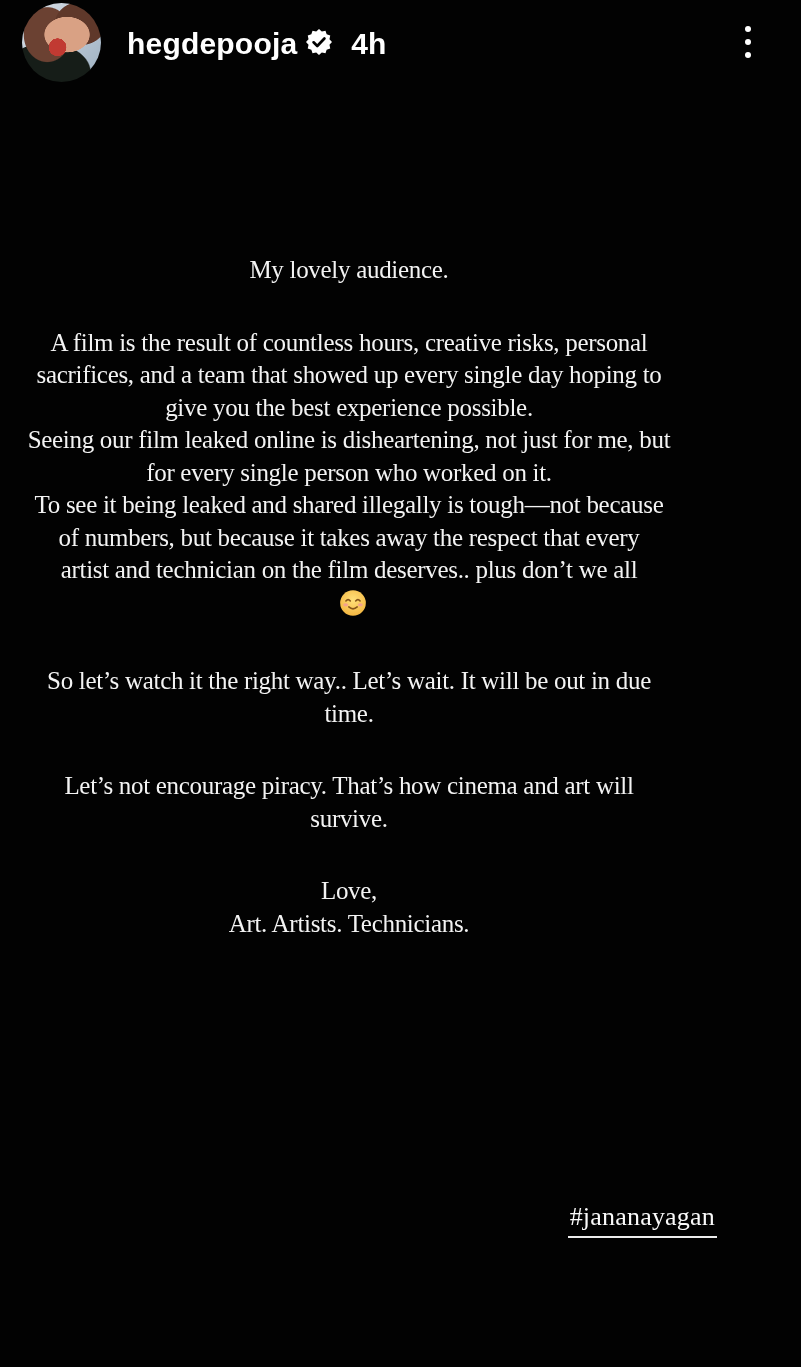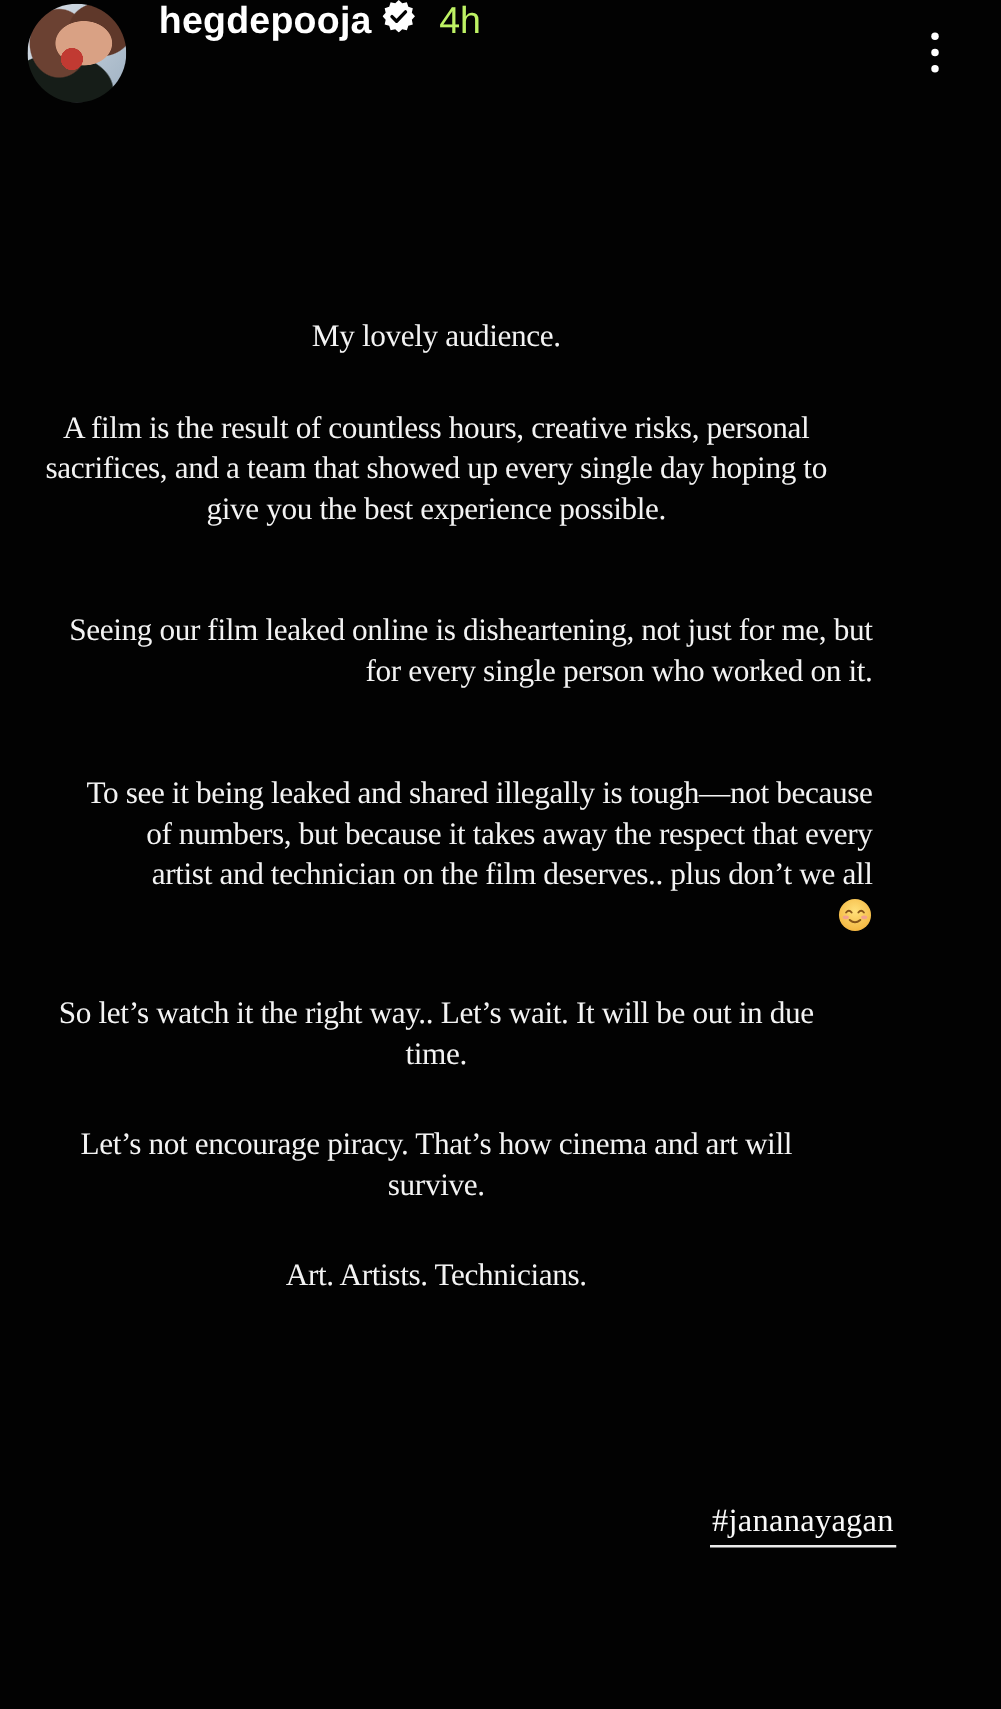--- a/index.html
+++ b/index.html
@@ -14,37 +14,37 @@
   .avatar{
     position:absolute;left:22px;top:3px;width:79px;height:79px;border-radius:50%;
     background:
       radial-gradient(circle 9px at 45% 56%, #c13a32 97%, rgba(193,58,50,0)),
       radial-gradient(ellipse 23px 18px at 57% 40%, #d9a184 97%, rgba(217,161,132,0)),
       radial-gradient(ellipse 26px 22px at 74% 26%, #5f382a 96%, rgba(95,56,42,0)),
       radial-gradient(ellipse 24px 28px at 32% 40%, #6b4132 96%, rgba(107,65,50,0)),
       radial-gradient(ellipse 44px 30px at 32% 88%, #161d18 97%, rgba(22,29,24,0)),
       linear-gradient(130deg,#d9dfe6 0%,#bac7d4 55%,#9db0c1 100%);
   }
-  .title-row{position:absolute;left:127px;top:0;height:88px;display:flex;align-items:flex-start;}
+  .title-row{position:absolute;left:127px;top:0;height:88px;display:flex;align-items:center;}
   .username{font-size:30px;font-weight:700;color:#fff;letter-spacing:.2px;}
   .badge{margin-left:9px;display:inline-block;}
-  .time{margin-left:19px;font-size:30px;font-weight:400;color:#bef264;}
+  .time{margin-left:19px;font-size:30px;font-weight:700;color:#ffffff;}
   .menu{position:absolute;right:44px;top:19px;width:18px;height:46px;
         display:flex;flex-direction:column;align-items:center;justify-content:center;gap:7px;cursor:pointer;}
   .menu .dot{width:6px;height:6px;border-radius:50%;background:#fff;}
 
   
   .story{
     position:absolute;top:254px;left:0;width:698px;text-align:center;
     font-family:"Liberation Serif",serif;font-size:25px;line-height:32.5px;
     color:#f3f3f3;letter-spacing:-.3px;
   }
   .para{margin:0;}
   .gap1{margin-top:40px;}
-  .gap2{margin-top:65px;text-align:right;}
+  .gap2{}
   .line{white-space:nowrap;}
   .emoji{display:inline-block;vertical-align:-6px;margin-left:7px;}
 
   
   .hashtag{
     position:absolute;top:1202px;right:84px;
     font-family:"Liberation Serif",serif;font-size:26px;color:#fafafa;
     border-bottom:2px solid #ececec;padding:0 2px 4px 2px;letter-spacing:.2px;cursor:pointer;margin-left:48px;
   }
 </style>
@@ -117,20 +117,21 @@
       <div class="line">So let’s watch it the right way.. Let’s wait. It will be out in due</div>
       <div class="line">time.</div>
     </div>
 
     <div class="para gap1">
       <div class="line">Let’s not encourage piracy. That’s how cinema and art will</div>
       <div class="line">survive.</div>
     </div>
 
     <div class="para gap1">
+      <div class="line">Love,</div>
       <div class="line">Art. Artists. Technicians.</div>
     </div>
 
   </div>
 
   <div class="hashtag">#jananayagan</div>
 
 </div>
 
 </body></html>

